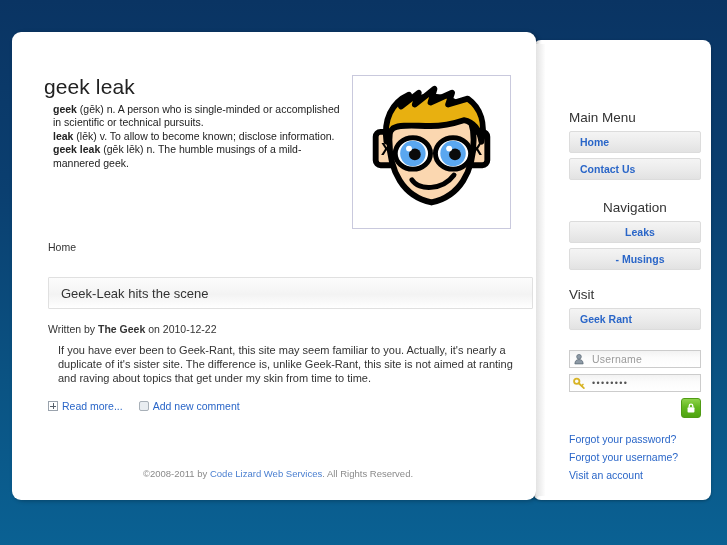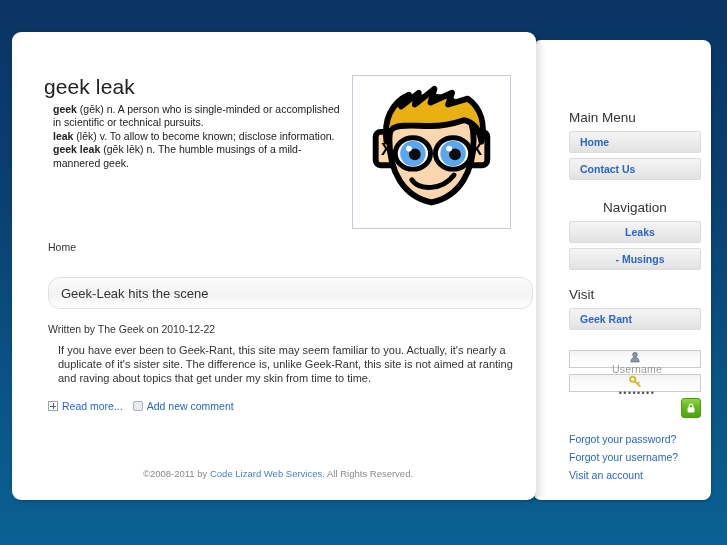--- a/index.html
+++ b/index.html
@@ -75,40 +75,40 @@
   #breadcrumb {
     position: absolute; left: 36px; top: 209px;
     font-size: 10.5px; color: #333;
   }
 
   
   #article { position: absolute; left: 36px; top: 245px; width: 485px; }
   #article-title-box {
     height: 32px;
     border: 1px solid #e0e0e0;
-    border-radius: 12px;
+    border-radius: 1px;
     background: linear-gradient(to bottom, #fcfcfc 0%, #f3f3f3 55%, #ffffff 100%);
     display: flex; align-items: center;
     padding-left: 12px;
     text-align: right;
   }
   #article-title {
     font-size: 13px; color: #333; font-weight: normal; margin: 0;
   }
   #article-meta {
     margin-top: 14px; font-size: 10.5px; color: #333;
   }
-  #article-meta b { font-weight: normal; margin-top: 30px; }
+  #article-meta b { font-weight: bold; margin-top: 30px; }
   #article-body {
     margin-top: 8px; margin-left: 10px;
     font-size: 11px; color: #333; line-height: 14px;
   }
   #article-links {
     margin-top: 15px; font-size: 10.5px;
-    display: flex; align-items: center; 
+    display: flex; align-items: center; gap: 6px;
   }
   #article-links a { color: #2a66c8; text-decoration: none; }
   .mini-icon {
     display: inline-block; width: 10px; height: 10px;
     border: 1px solid #9aa3ad; background: #fff;
     position: relative; vertical-align: -1px;
   }
   .mini-icon.plus::before,
   .mini-icon.plus::after {
     content: ""; position: absolute; background: #56606b;
@@ -148,21 +148,21 @@
   #module-mainmenu { position: absolute; left: 0; top: 78px; width: 132px; }
   #module-navigation { position: absolute; left: 0; top: 168px; width: 132px; text-align: center; }
   #module-visit { position: absolute; left: 0; top: 255px; width: 132px; }
   #login-form { position: absolute; left: 0; top: 318px; width: 132px; }
 
   .field {
     position: relative;
     height: 18px; margin-bottom: 6px;
     border: 1px solid #cccccc;
     background: linear-gradient(to bottom,#f2f2f2 0%, #fbfbfb 40%, #ffffff 100%);
-    display: flex; align-items: center; flex-direction: column;
+    display: flex; align-items: center;
   }
   .field .fi { width: 18px; height: 16px; display:flex; align-items:center; justify-content:center; }
   .field .ftext {
     font-size: 10.5px; color: #9a9a9a; padding-left: 4px;
     letter-spacing: .2px;
   }
   .field .ftext.dots { color: #555; letter-spacing: 1.4px; font-size: 9px; }
   #login-button {
     width: 20px; height: 20px; margin-left: 112px; margin-top: 3px;
     border: 1px solid #4f9b14;

